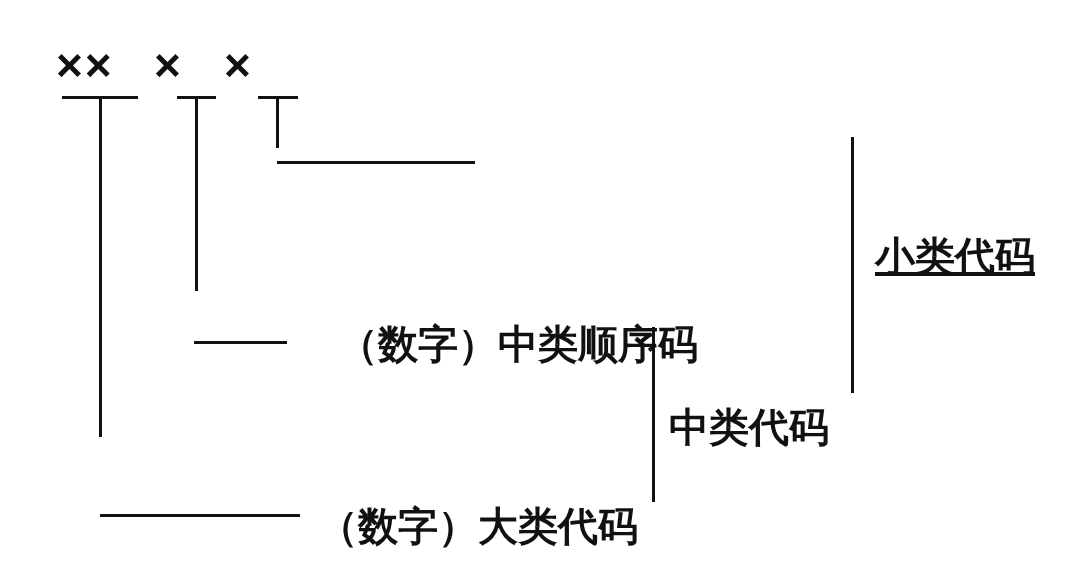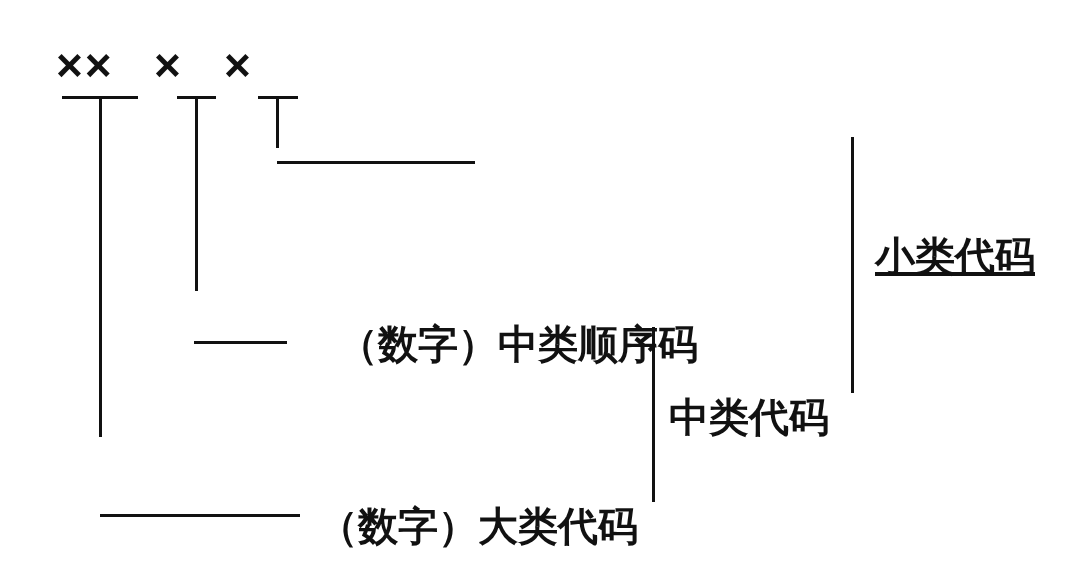--- a/index.html
+++ b/index.html
@@ -60,21 +60,21 @@
     font-size: 40px;
     font-weight: 600;
     line-height: 1.05;
     white-space: nowrap;
     color: #111111;
   }
   .lbl-small-seq  { left: 477px; top: 141px; }
   .lbl-middle-seq { left: 303px; top: 323px; margin-left: 35px; }
   .lbl-major      { left: 318px; top: 505px; }
   .lbl-small-code { left: 875px; top: 235px; text-decoration: underline; }
-  .lbl-middle-code{ left: 669px; top: 396px; }
+  .lbl-middle-code{ left: 669px; top: 406px; }
 </style>
 </head>
 <body>
 
 <div class="canvas">
 
   <span class="digit digit-major">××</span>
   <span class="digit digit-middle">×</span>
   <span class="digit digit-small">×</span>
 

